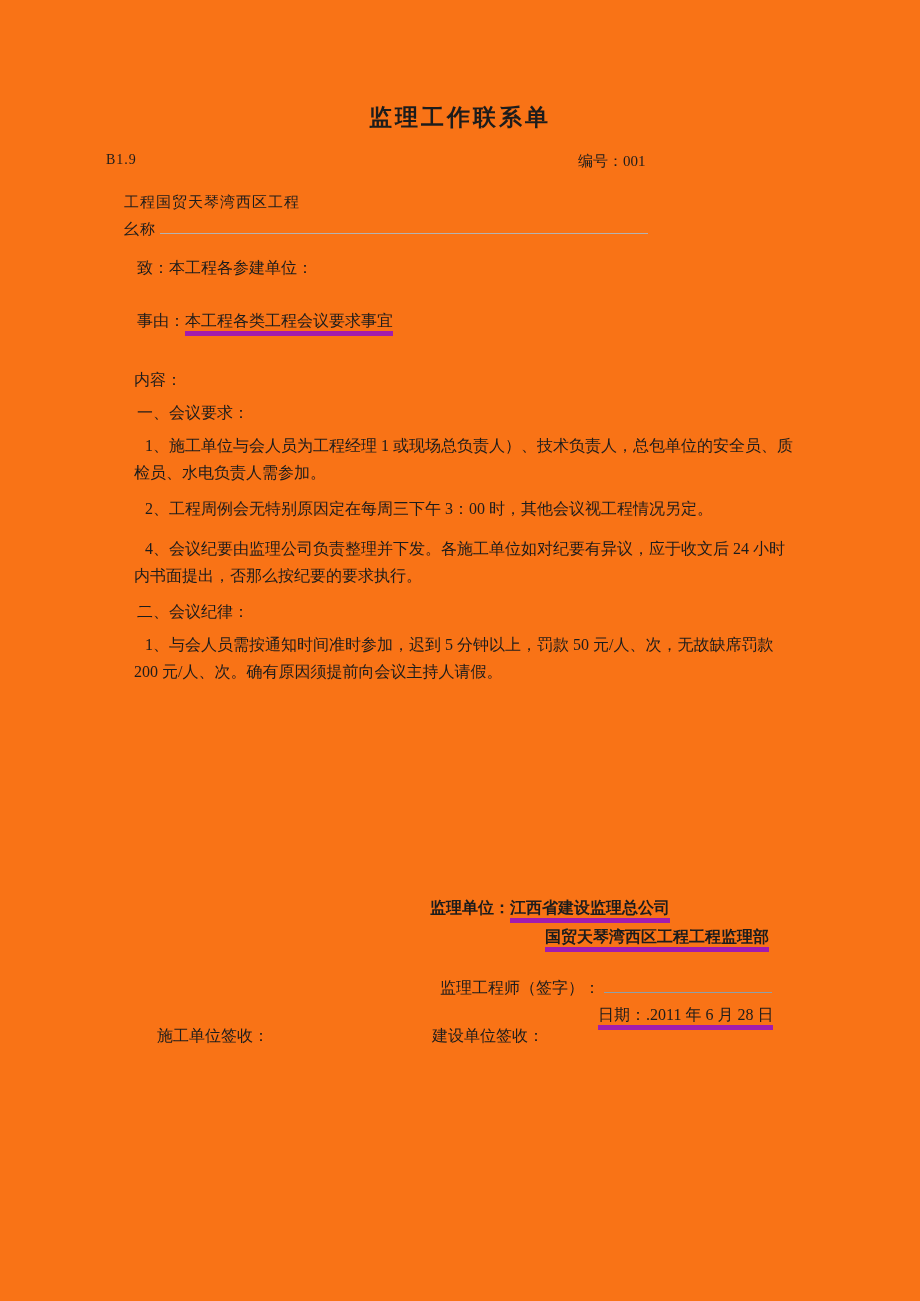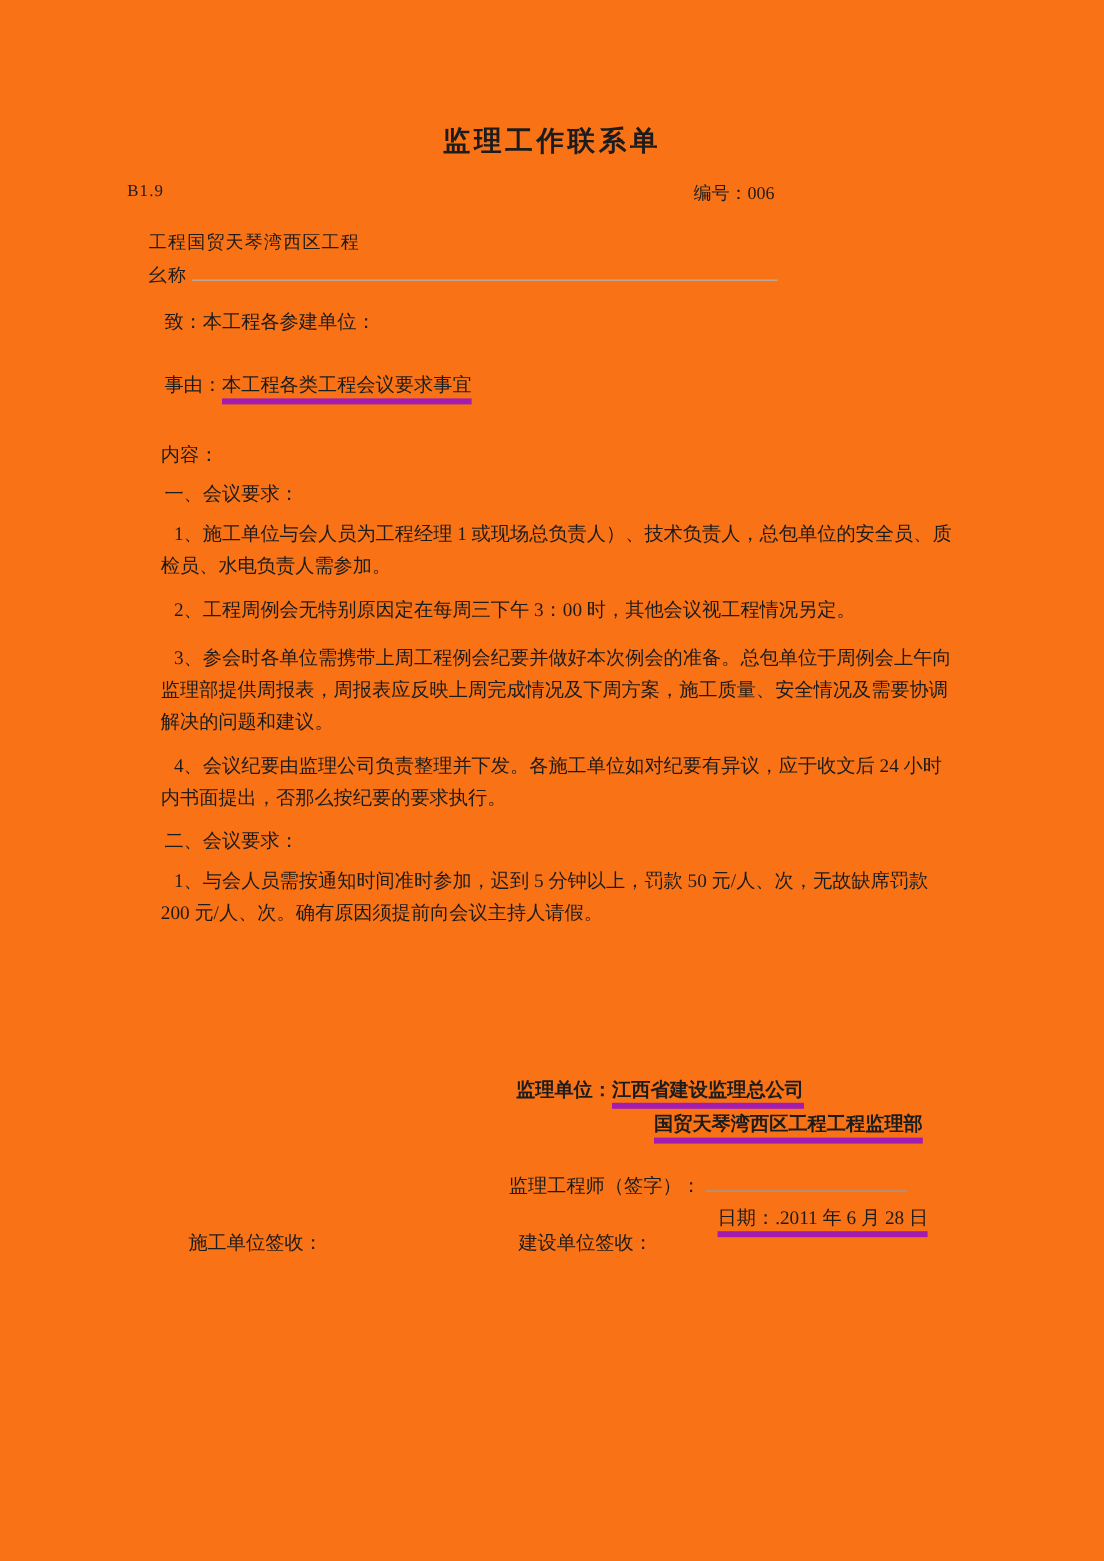--- a/index.html
+++ b/index.html
@@ -84,21 +84,21 @@
   .content-block p {
     margin: 0 0 9px 0;
   }
   .content-block p.item { text-indent: 11px; margin-bottom: 9px; }
   .content-block p.heading { text-indent: 3px; margin-bottom: 6px; }
   .content-block p.label { margin-bottom: 6px; }
   .content-block p.gap-after { margin-bottom: 13px; }
 
   .sig-line1 { top: 898px; left: 430px; font-size: 16px; font-weight: 600; }
   .sig-line2 { top: 927px; left: 545px; font-size: 16px; font-weight: 600; }
-  .sig-line3 { top: 977px; left: 424px; font-size: 16px; }
+  .sig-line3 { top: 977px; left: 440px; font-size: 16px; }
   .sign-blank {
     display: inline-block;
     width: 168px;
     height: 15px;
     border-bottom: 1px solid #8fa0a8;
     vertical-align: baseline;
     margin-left: 4px;
   }
   .sig-date { top: 1005px; left: 598px; font-size: 16px; }
   .sig-bottom-left { top: 1026px; left: 116px; font-size: 16px; margin-left: 41px; }
@@ -106,38 +106,37 @@
 </style>
 </head>
 <body>
 
 <div class="page">
 
   <div class="abs doc-title">监理工作联系单</div>
 
   <div class="abs form-code">B1.9</div>
 
-  <div class="abs doc-number">编号：006</div>
+  <div class="abs doc-number">编号：001</div>
 
   <div class="abs project-line1">工程国贸天琴湾西区工程</div>
 
   <div class="abs project-line2"><span>幺称</span><span class="name-fill-line"></span></div>
 
   <div class="abs to-line">致：本工程各参建单位：</div>
 
   <div class="abs subject-line"><span>事由：</span><span class="u">本工程各类工程会议要求事宜</span></div>
 
   <div class="abs content-block">
     <p class="label">内容：</p>
     <p class="heading">一、会议要求：</p>
     <p class="item">1、施工单位与会人员为工程经理 1 或现场总负责人）、技术负责人，总包单位的安全员、质检员、水电负责人需参加。</p>
     <p class="item gap-after">2、工程周例会无特别原因定在每周三下午 3：00 时，其他会议视工程情况另定。</p>
-    <p class="item">3、参会时各单位需携带上周工程例会纪要并做好本次例会的准备。总包单位于周例会上午向监理部提供周报表，周报表应反映上周完成情况及下周方案，施工质量、安全情况及需要协调解决的问题和建议。</p>
     <p class="item">4、会议纪要由监理公司负责整理并下发。各施工单位如对纪要有异议，应于收文后 24 小时内书面提出，否那么按纪要的要求执行。</p>
-    <p class="heading">二、会议要求：</p>
+    <p class="heading">二、会议纪律：</p>
     <p class="item">1、与会人员需按通知时间准时参加，迟到 5 分钟以上，罚款 50 元/人、次，无故缺席罚款 200 元/人、次。确有原因须提前向会议主持人请假。</p>
   </div>
 
   <div class="abs sig-line1"><span>监理单位：</span><span class="u">江西省建设监理总公司</span></div>
 
   <div class="abs sig-line2"><span class="u">国贸天琴湾西区工程工程监理部</span></div>
 
   <div class="abs sig-line3"><span>监理工程师（签字）：</span><span class="sign-blank"></span></div>
 
   <div class="abs sig-date"><span class="u">日期：.2011 年 6 月 28 日</span></div>

